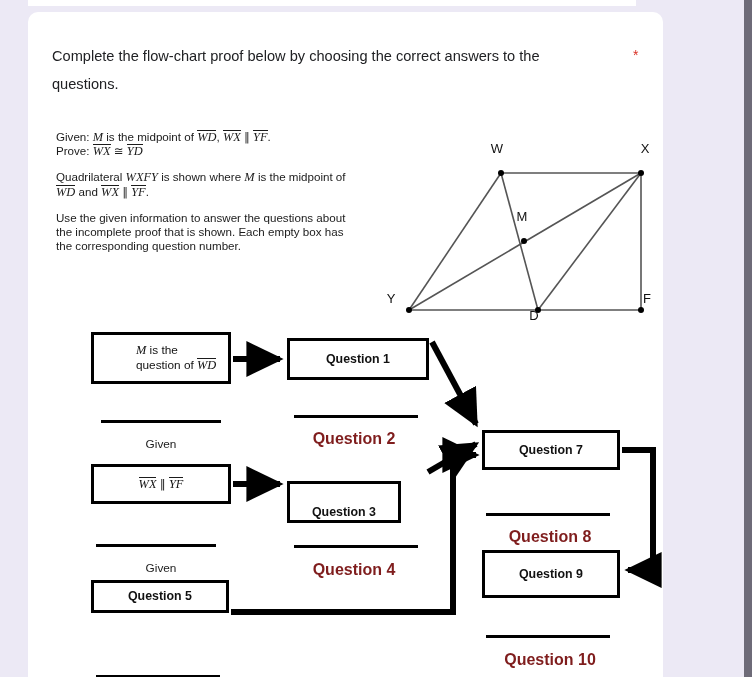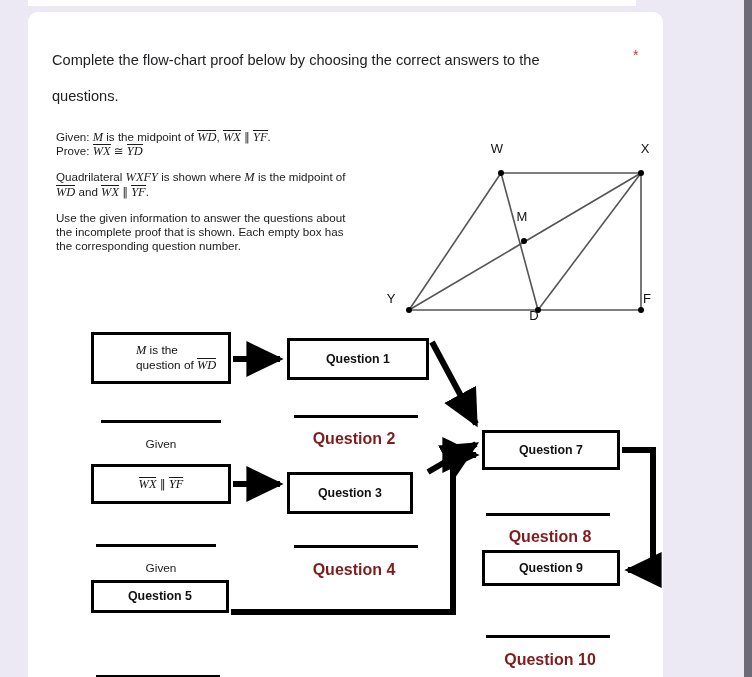--- a/index.html
+++ b/index.html
@@ -38,21 +38,21 @@
     right: 0; top: 0; width: 8px; height: 677px;
     background: #6e6b78;
   }
 
   
   #prompt {
     position: absolute;
     left: 24px; top: 30px;
     width: 540px;
     font-size: 14.6px;
-    line-height: 36px;
+    line-height: 28px;
     color: #202124;
     font-family: "Liberation Sans", sans-serif;
   }
   #required-star {
     position: absolute;
     left: 605px; top: 36px;
     color: #d93025;
     font-size: 14px;
     line-height: 14px;
   }
@@ -192,33 +192,33 @@
       <div class="fbox" style="left:259px; top:26px; width:142px; height:42px;">
         <div class="txt center bold">Question 1</div>
       </div>
 
       <div class="fbox" style="left:63px; top:152px; width:140px; height:40px;">
         <div class="txt center">
           <span class="ov">WX</span><span> ∥ </span><span class="ov">YF</span>
         </div>
       </div>
 
-      <div class="fbox" style="left:259px; top:160px; width:126px; height:42px;">
+      <div class="fbox" style="left:259px; top:169px; width:114px; height:42px;align-items:flex-end;">
         <div class="txt center bold">Question 3</div>
       </div>
 
       <div class="fbox" style="left:63px; top:268px; width:138px; height:33px;align-items:center;">
         <div class="txt center bold">Question 5</div>
       </div>
 
       <div class="fbox" style="left:454px; top:118px; width:138px; height:40px;">
         <div class="txt center bold">Question 7</div>
       </div>
 
-      <div class="fbox" style="left:454px; top:238px; width:138px; height:36px;">
+      <div class="fbox" style="left:454px; top:238px; width:138px; height:48px;">
         <div class="txt center bold">Question 9</div>
       </div>
 
       
       <div class="reason" style="left:73px; top:85px; width:120px;">Given</div>
       <div class="rline" style="left:73px; top:108px; width:120px;"></div>
 
       <div class="reason bold" style="left:262px; top:78px; width:128px;">Question 2</div>
       <div class="rline" style="left:266px; top:103px; width:124px;"></div>
 

